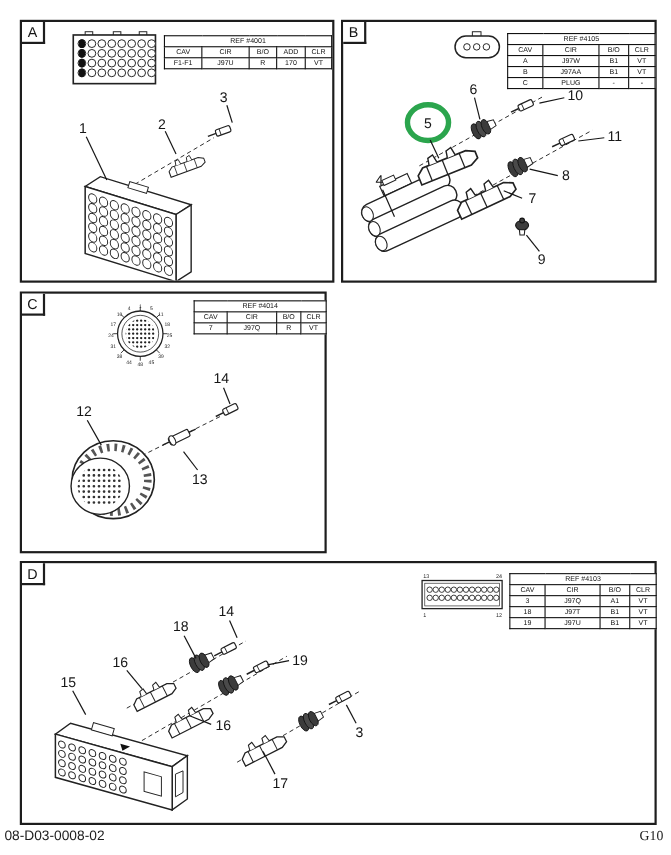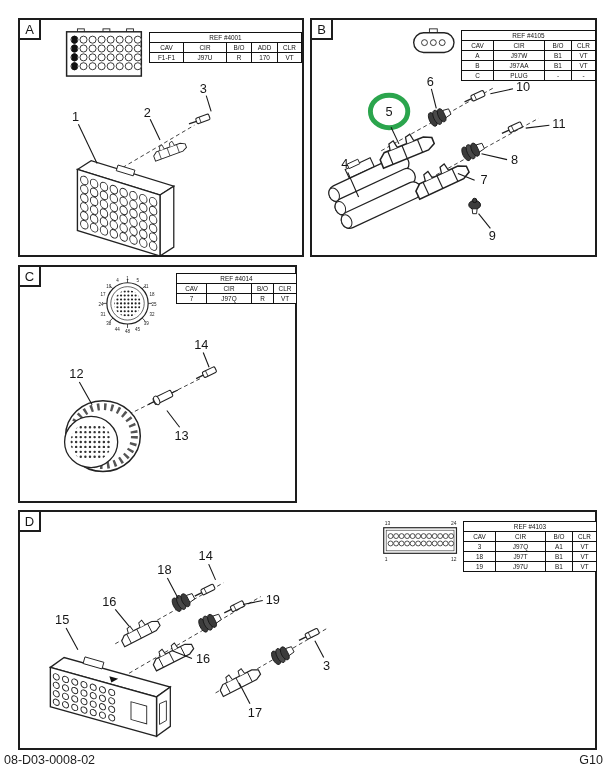--- a/index.html
+++ b/index.html
@@ -19,21 +19,21 @@
        text-align:center;table-layout:fixed;z-index:3;color:#111;}
   .ref-table td{border:1px solid #111;height:9px;padding:0 1px;overflow:hidden;white-space:nowrap;}
   .callout{font-size:13px;fill:#161616;font-family:"Liberation Sans",sans-serif;}
   .tiny{font-size:4.6px;fill:#222;font-family:"Liberation Sans",sans-serif;}
   .tiny2{font-size:5px;fill:#222;font-family:"Liberation Sans",sans-serif;}
   .lead{stroke:#161616;stroke-width:1.1;fill:none;}
   .dash{stroke:#2a2a2a;stroke-width:0.9;stroke-dasharray:4 3;fill:none;}
   .ol{stroke:#222;fill:#fff;}
   .footer{position:absolute;left:0;top:753px;width:610px;font-size:12.5px;color:#1c1c1c;}
   .footer-left{position:absolute;left:4px;}
-  .footer-right{position:absolute;right:7px;}
+  .footer-right{position:absolute;right:7px;font-family:Liberation Serif, serif;}
 </style>
 </head>
 <body>
 
 <svg width="0" height="0" style="position:absolute">
   <defs>
     <g id="term-clip">
       <path d="M0,6 L5,2 L38,2 L44,5 L44,10 L38,13 L0,13 Z" fill="#fff" stroke="#222" stroke-width="1.2"></path>
       <path d="M10,2 L11,-3 L15,-4 L16,2" fill="#fff" stroke="#222" stroke-width="1"></path>
       <path d="M24,2 L25,-3 L29,-4 L30,2" fill="#fff" stroke="#222" stroke-width="1"></path>

